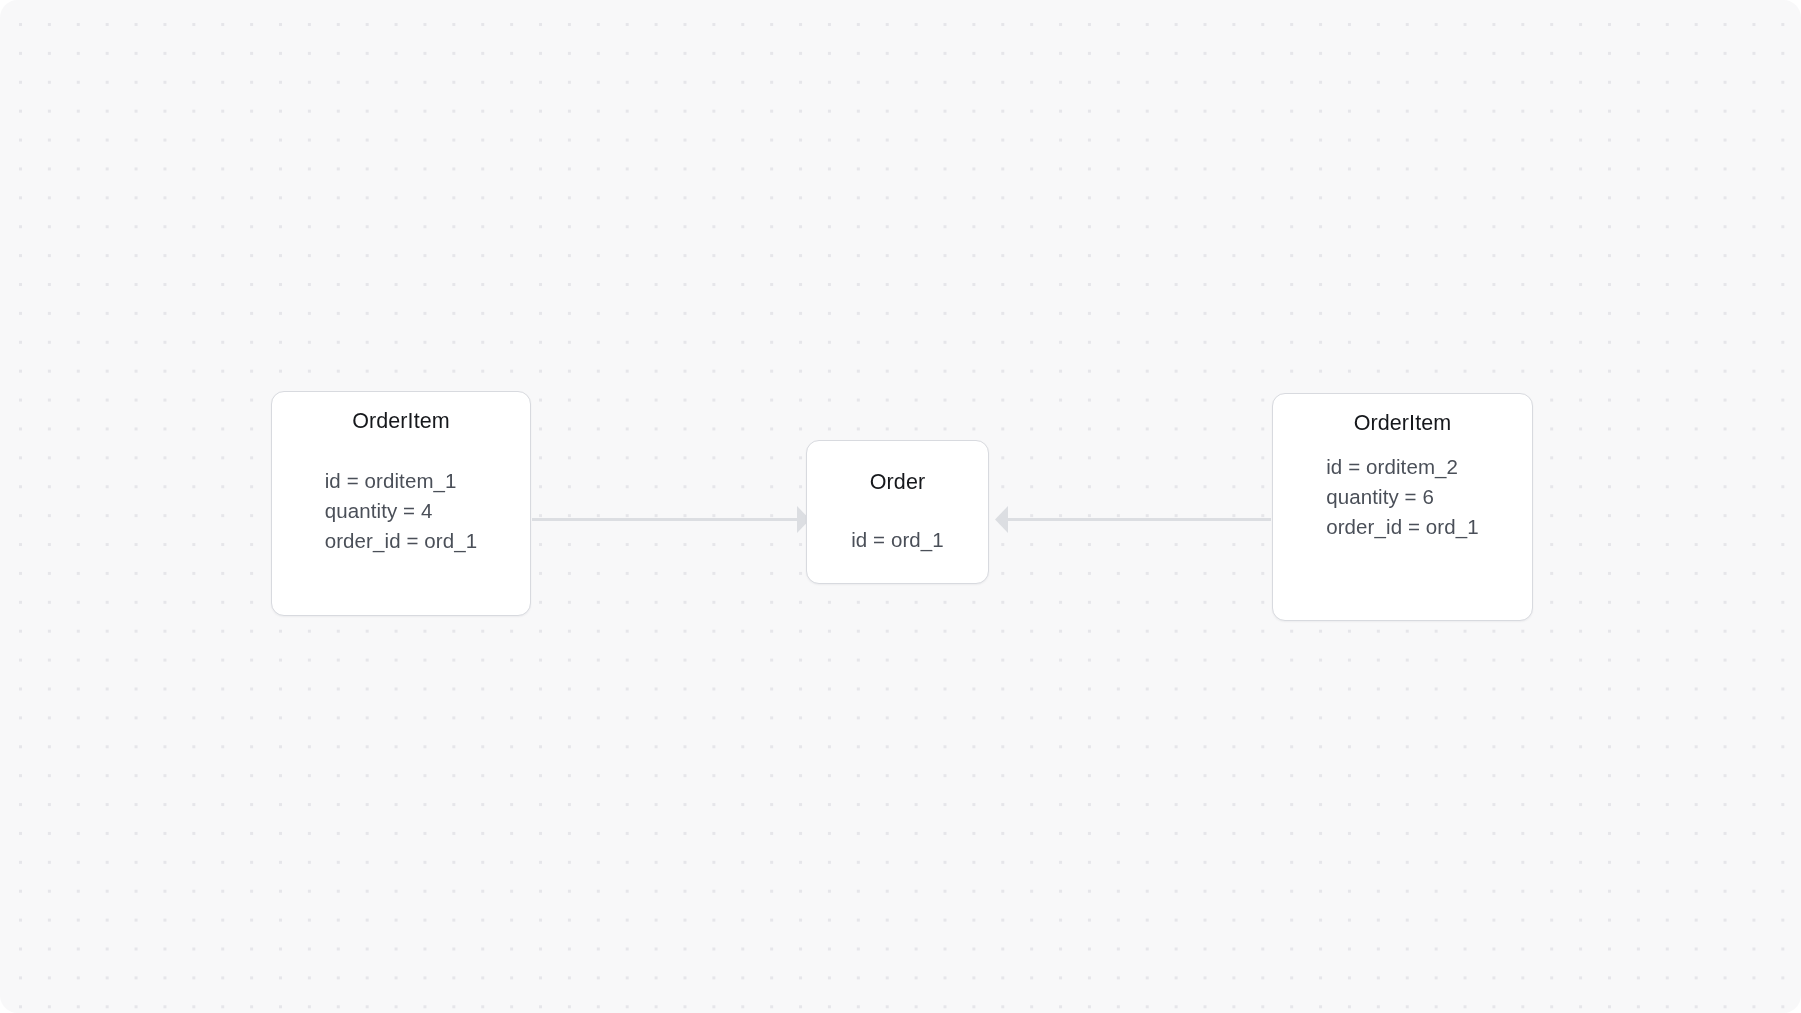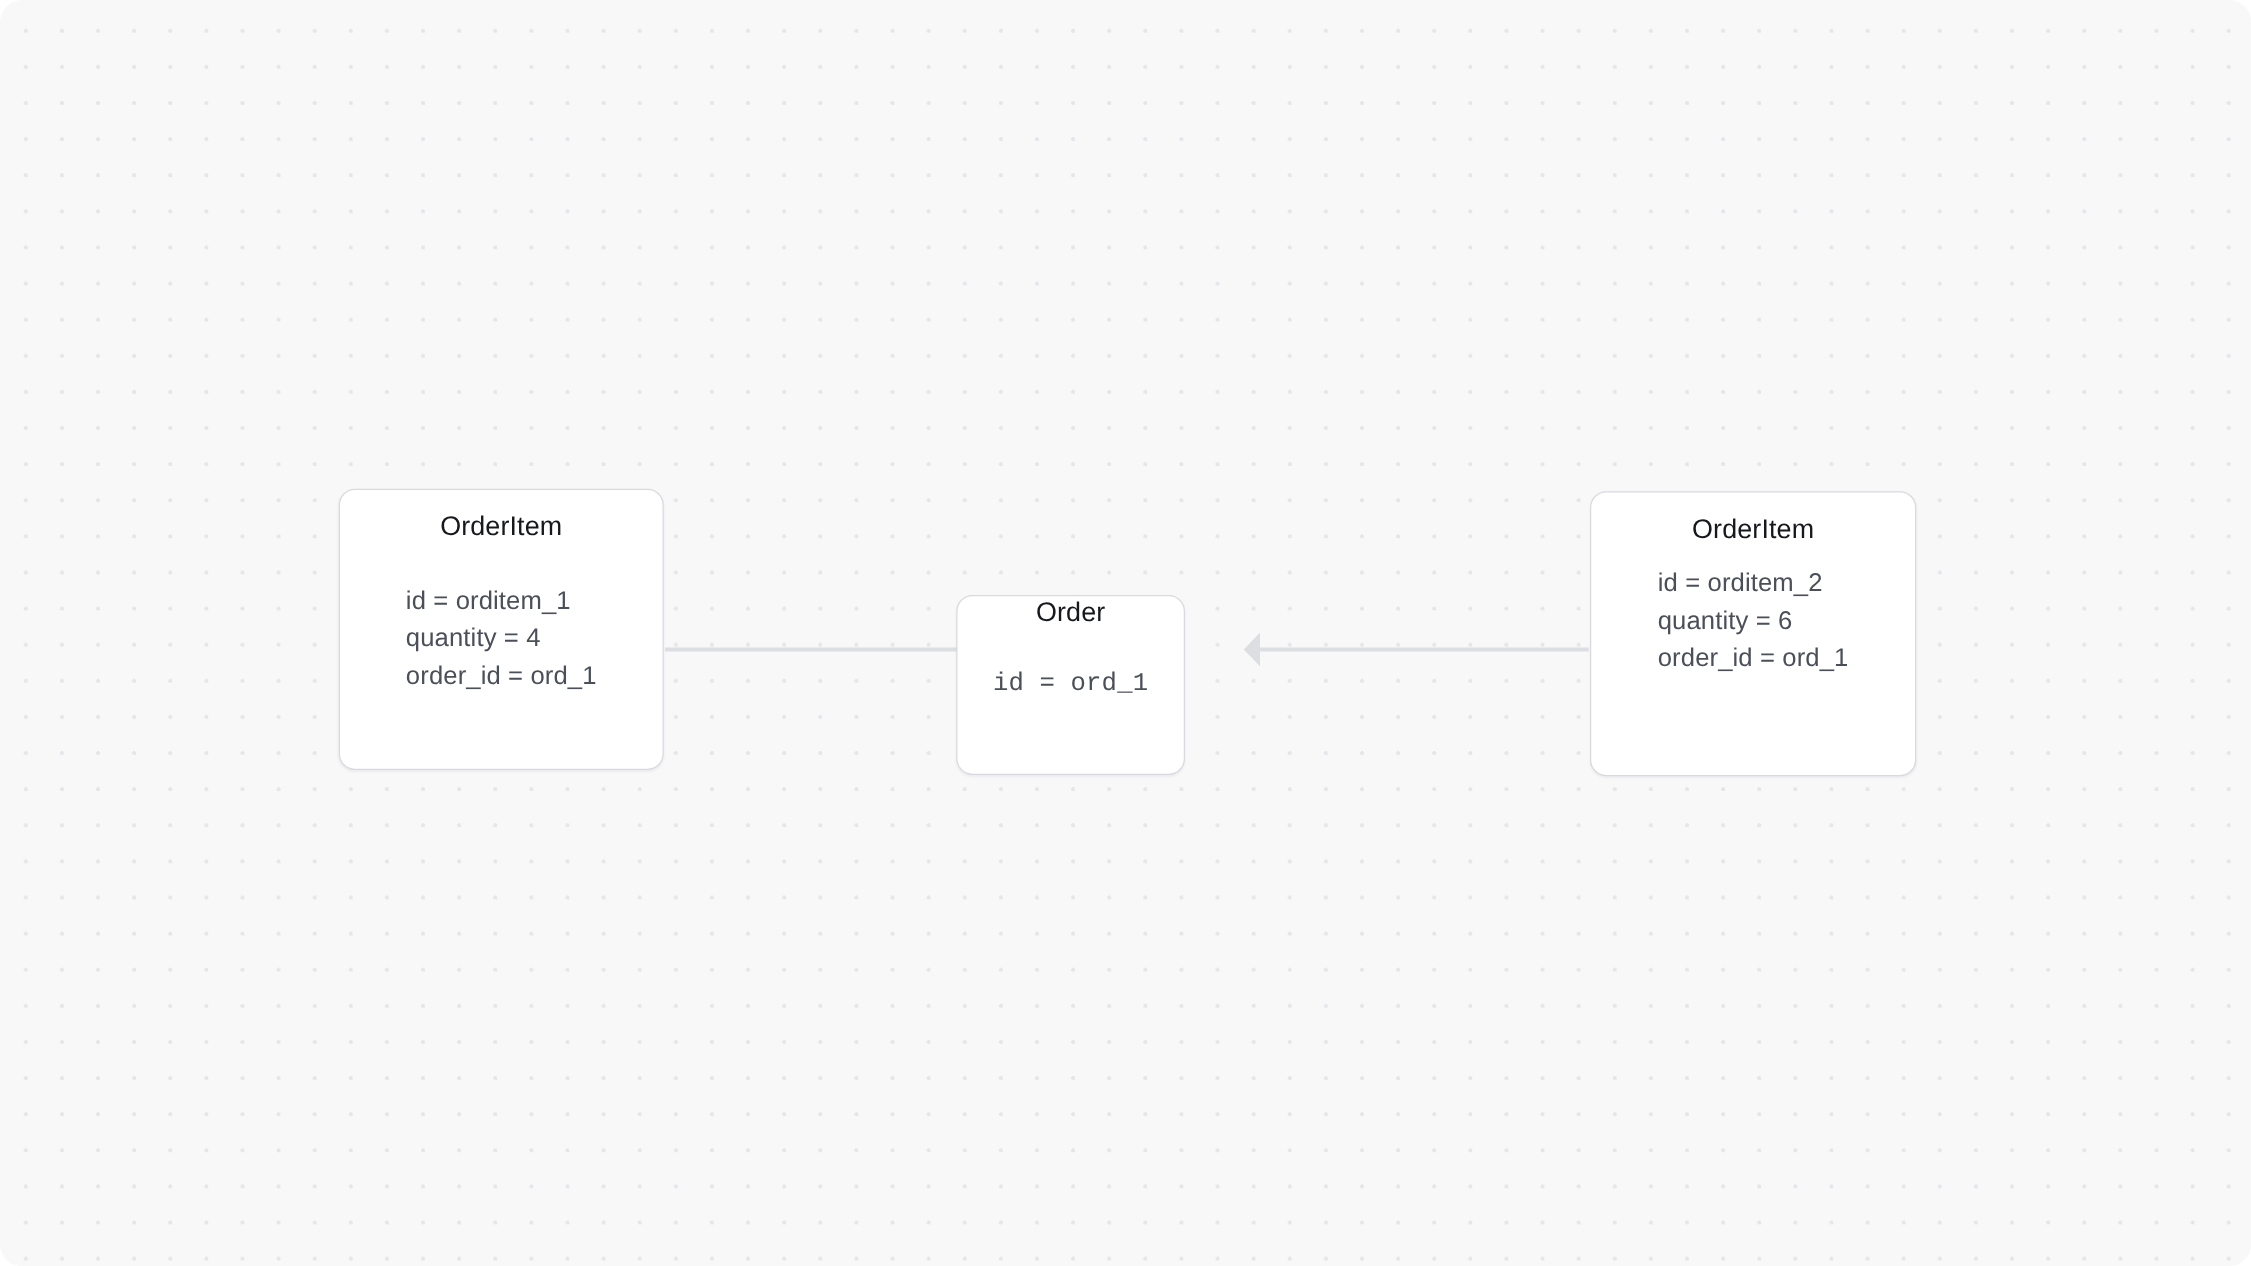--- a/index.html
+++ b/index.html
@@ -79,28 +79,27 @@
   #node-orderitem-1 {
     left: 271px;
     top: 391px;
     width: 260px;
     height: 225px;
     padding-top: 16px;
   }
   #node-orderitem-1 .node-attrs { margin-top: 32px; }
 
   #node-order {
-    left: 765px;
+    left: 806px;
     top: 440px;
     width: 183px;
     height: 144px;
-    padding-top: 0;
-    margin-top: 36px;
+    padding-top: 28px;
   }
-  #node-order .node-attrs { margin-top: 30px; font-family: Liberation Mono, monospace; }
+  #node-order .node-attrs { margin-top: 30px; }
 
   #node-orderitem-2 {
     left: 1272px;
     top: 393px;
     width: 261px;
     height: 228px;
     padding-top: 16px;
   }
   #node-orderitem-2 .node-attrs { margin-top: 16px; }
 </style>

